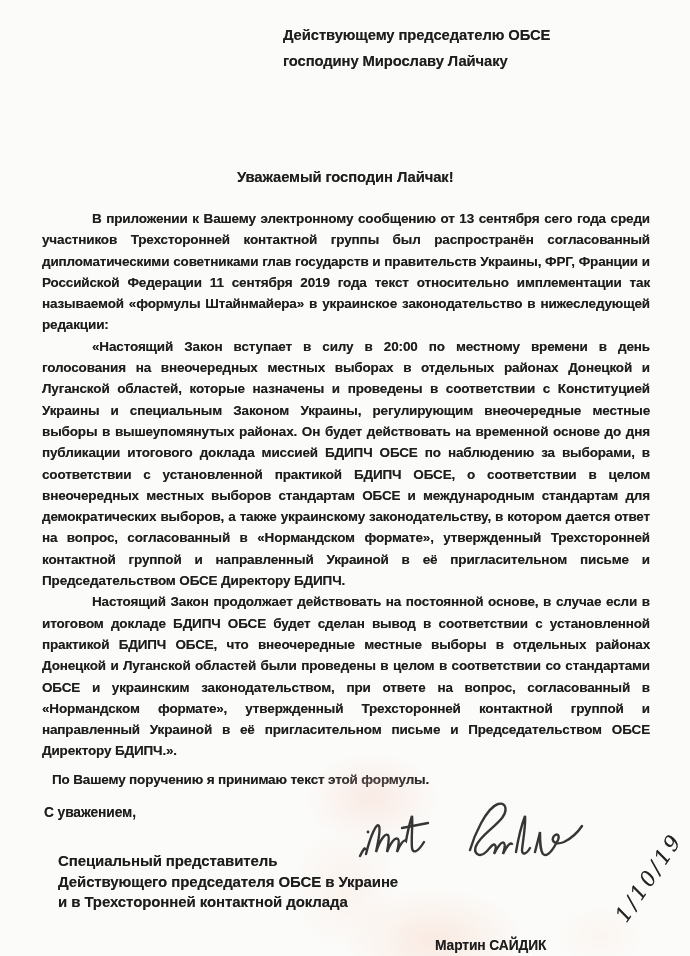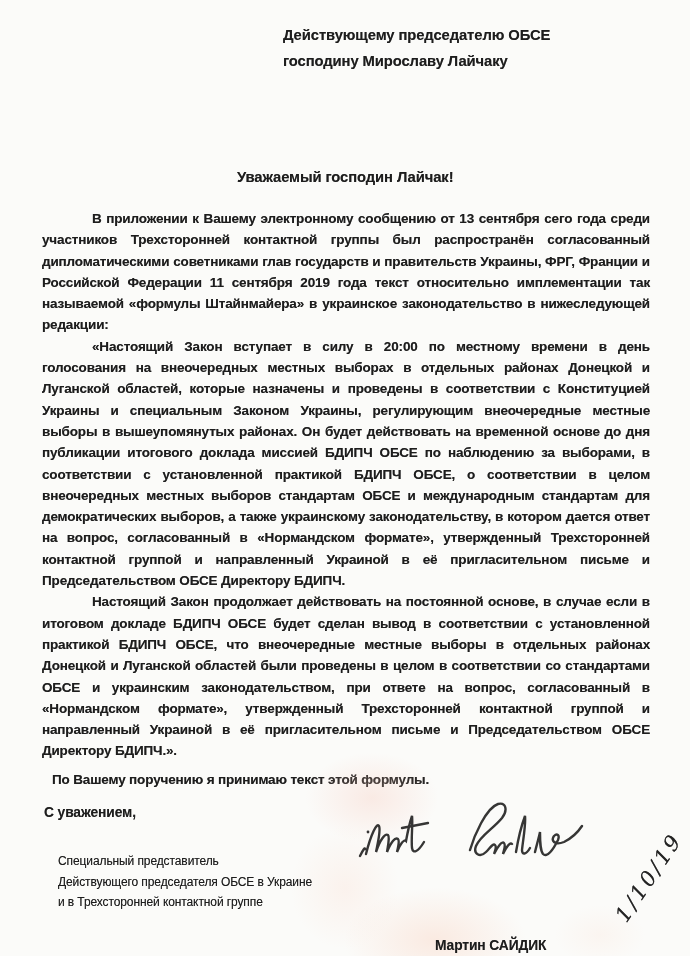--- a/index.html
+++ b/index.html
@@ -45,21 +45,21 @@
     text-align:justify;
   }
   .body-text p{margin:0;text-indent:50px;}
   .body-text p.small-indent{text-indent:10px;margin-top:7px;}
   .closing{
     margin:15px 40px 0 44px;
     font-size:13.8px;font-weight:700;letter-spacing:-.1px;
   }
   .sender-block{
     position:absolute;left:58px;top:851px;
-    font-size:12px;font-weight:400;line-height:20.5px;
+    font-size:15px;font-weight:700;line-height:20.5px;
     letter-spacing:-.1px;
   }
   .sender-name{
     position:absolute;left:435px;top:938px;
     font-size:13.8px;font-weight:700;letter-spacing:-.1px;
   }
   .signature-svg{
     position:absolute;left:352px;top:792px;
     width:250px;height:80px;
   }
@@ -113,17 +113,17 @@
              C155 54 158 50 160 52
              M164 60 C166 48 170 32 173 24 C174 32 171 48 170 58 C170 63 174 63 178 56
              M183 60 C185 52 187 45 188 40 C188 50 188 58 191 62 C195 66 201 58 206 48 C208 43 205 41 202 44 C199 48 202 54 212 50 C220 46 226 40 230 34"></path>
   </svg>
 
   <div class="hand-date">1/10/19</div>
 
   <div class="sender-block ink">
     <div>Специальный представитель</div>
     <div>Действующего председателя ОБСЕ в Украине</div>
-    <div>и в Трехсторонней контактной группе</div>
+    <div>и в Трехсторонней контактной доклада</div>
   </div>
 
   <div class="sender-name ink">Мартин САЙДИК</div>
 </div>
 
 </body></html>

